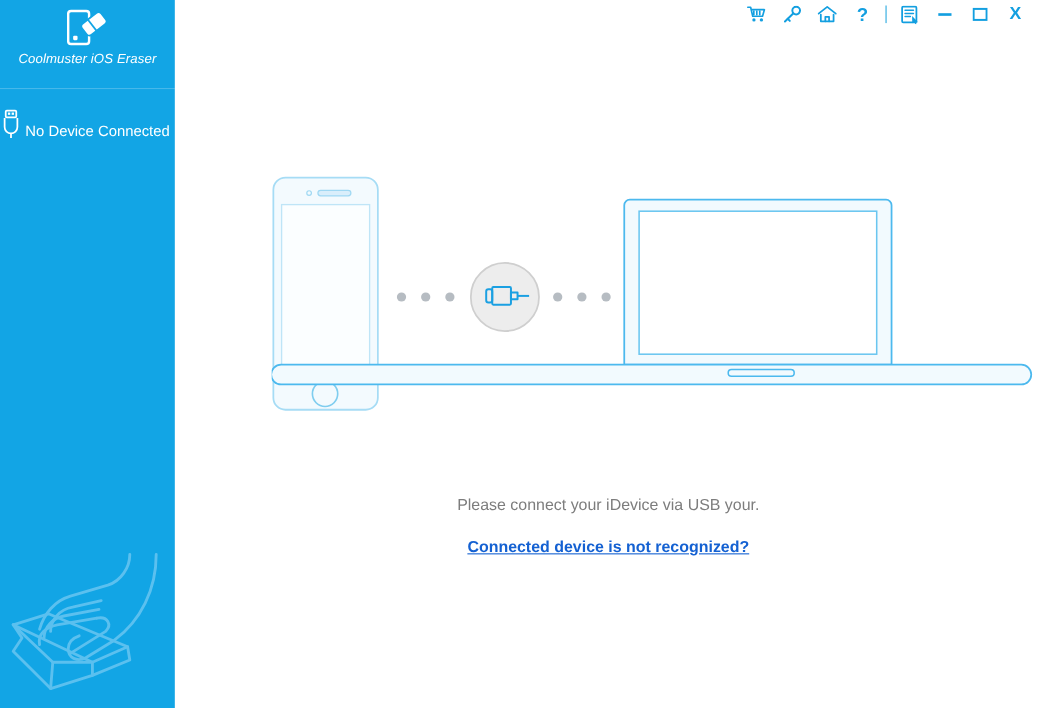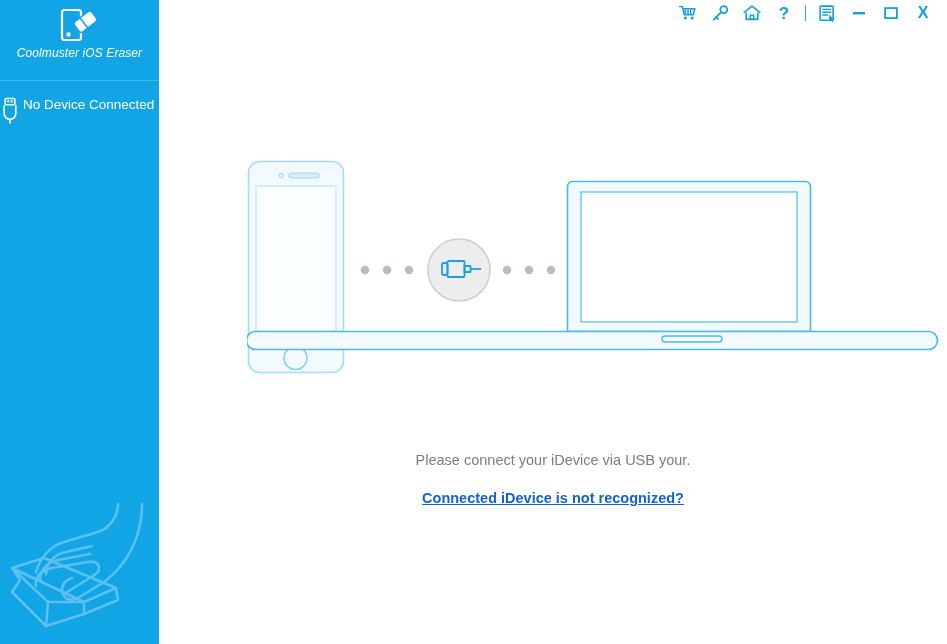--- a/index.html
+++ b/index.html
@@ -62,21 +62,21 @@
     height: 1px;
     background: rgba(255,255,255,.22);
   }
   .device-row {
     position: absolute;
     left: 0px;
     top: 97px;
     width: 159px;
     height: 30px;
     display: flex;
-    align-items: flex-start;
+    align-items: flex-end;
   }
   .usb-icon {
     width: 16px;
     height: 28px;
     margin-left: 2px;
     flex: 0 0 16px;
     display: block;
   }
   .device-label {
     color: #ffffff;
@@ -338,17 +338,17 @@
           <rect x="334" y="32" width="216" height="130" fill="#ffffff" stroke="#6ac6f0" stroke-width="1.4"></rect>
 
           <path d="M10.5 171.5 h673 a9 9 0 0 1 0 18 h-673 a9 9 0 0 1 0 -18 z" transform="translate(-2,0)" fill="#f2fafe" stroke="#4cb9ee" stroke-width="1.6"></path>
           <rect x="415" y="176" width="60" height="6" rx="3" fill="#f2fafe" stroke="#4cb9ee" stroke-width="1.4"></rect>
         </g>
       </svg>
     </div>
 
     <div class="caption">Please connect your iDevice via USB your.</div>
     <div class="linkrow">
-      <span class="devlink">Connected iDevice is not recognized?</span>
+      <span class="devlink">Connected device is not recognized?</span>
     </div>
 
   </div>
 </div>
 
 </body></html>

